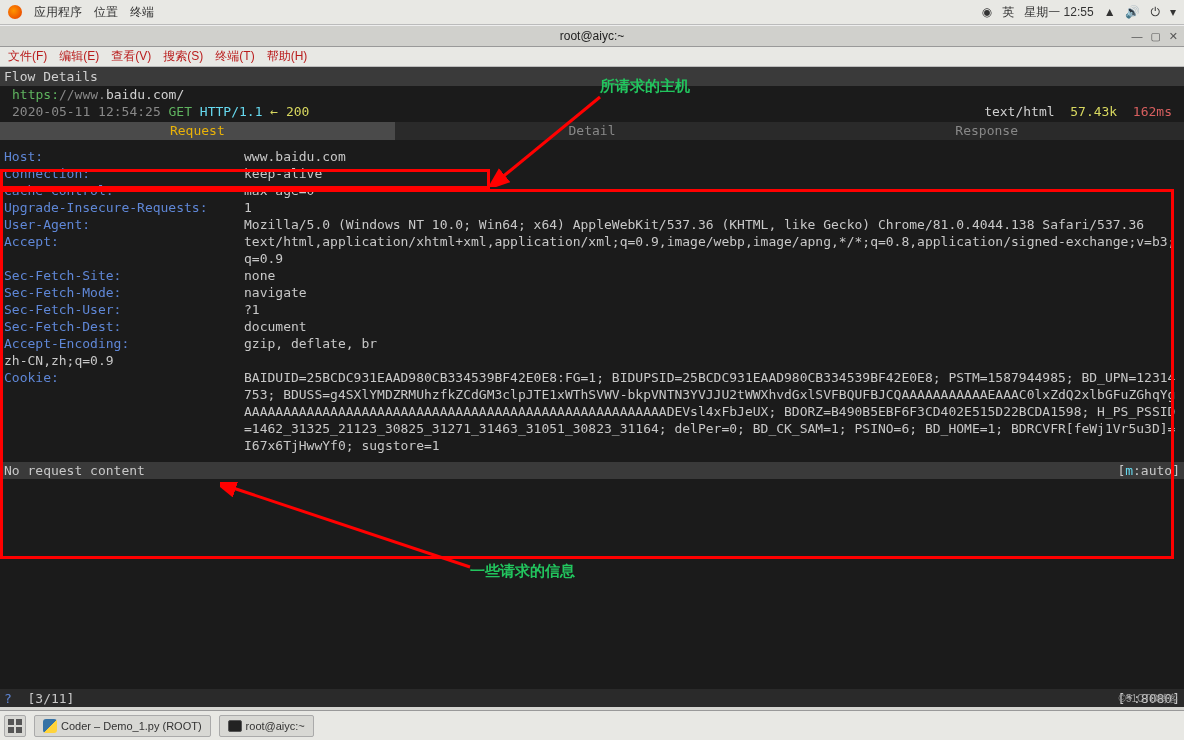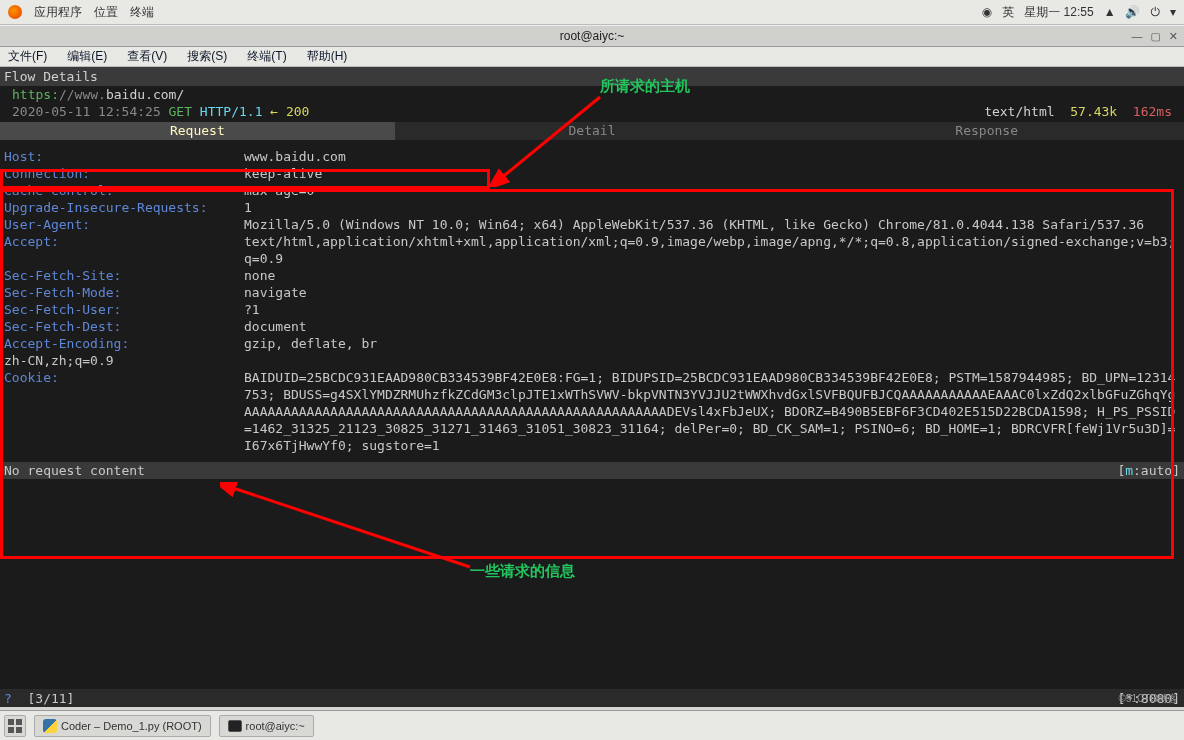--- a/index.html
+++ b/index.html
@@ -41,21 +41,21 @@
     border-top:1px solid #eee;
     border-bottom:1px solid #999;
     display:flex; align-items:center; justify-content:center;
     font-family: sans-serif; font-size:12px; color:#222;
     position:relative;
   }
   .winbar .wicons { position:absolute; right:6px; display:flex; gap:8px; color:#555; font-size:11px;}
   .menubar {
     height:20px; background:#e8e8e4; border-bottom:1px solid #bbb;
     display:flex; align-items:center; padding:0 4px;
-    font-family: sans-serif; font-size:12px; color:#0f172a; gap:12px;
+    font-family: sans-serif; font-size:12px; color:#b91c1c; gap:4px;
   }
   .menubar span { padding:0 4px; }
 
   
   .term {
     background:#1b1b1b;
     color:#c8c8c8;
     height: 640px;
     position:relative;
     font-size:13px;
@@ -74,21 +74,21 @@
   .dim { color:#888; }
   .red { color:#d75f5f; }
   .infoline { padding:0 12px; display:flex;text-align:center; }
   .infoline .r { margin-left:auto; }
   .tabs {
     display:flex; height:18px; margin-top:2px;
   }
   .tab {
     flex:1; text-align:center; background:#2a2a2a; color:#888;
   }
-  .tab.active { background:#4a4a4a; color:#fef9c3; }
+  .tab.active { background:#4a4a4a; color:#eab308; }
   .headers {
     padding:8px 4px;
   }
   .hrow { display:flex; }
   .hk { color:#5f87d7; width:240px; flex-shrink:0; white-space:pre; }
   .hv { color:#c8c8c8; white-space:pre-wrap; word-break:break-all; flex:1; }
   .noreq {
     background:#3a3a3a; color:#c8c8c8; padding:0 4px;
     display:flex;
     gap:28px;

